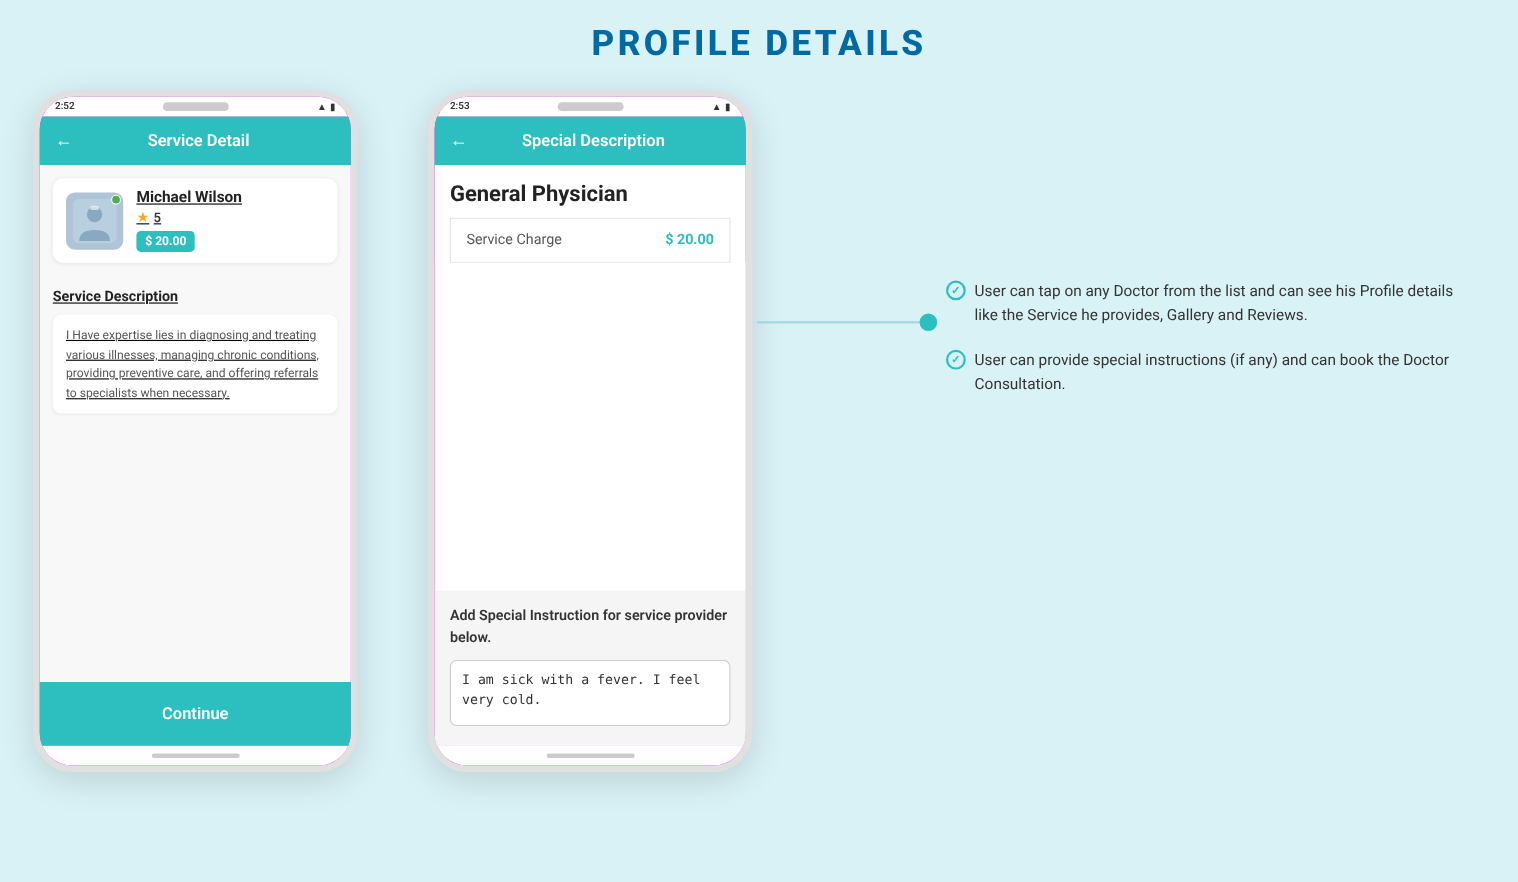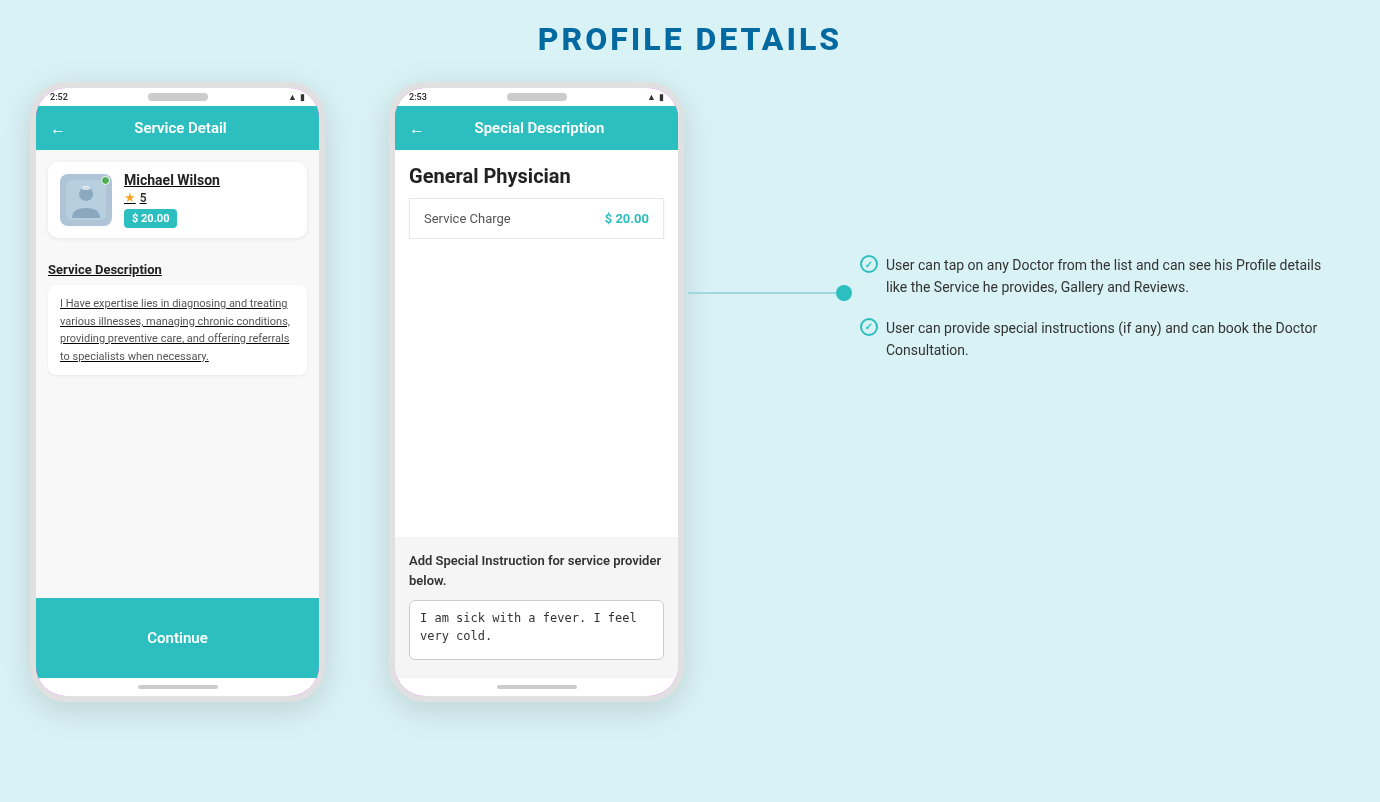--- a/index.html
+++ b/index.html
@@ -255,21 +255,21 @@
       color: #555;
       line-height: 1.6;
       box-shadow: 0 1px 3px rgba(0,0,0,0.06);
     }
 
     
     .phone-bottom-btn {
       background: #2dbfbf;
       color: #fff;
       text-align: center;
-      padding: 31px;
+      padding: 20px;
       font-size: 15px;
       font-weight: 600;
       cursor: pointer;
       flex-shrink: 0;
       margin-top: auto;
     }
 
     .phone-bottom-bar {
       background: #fff;
       height: 18px;

